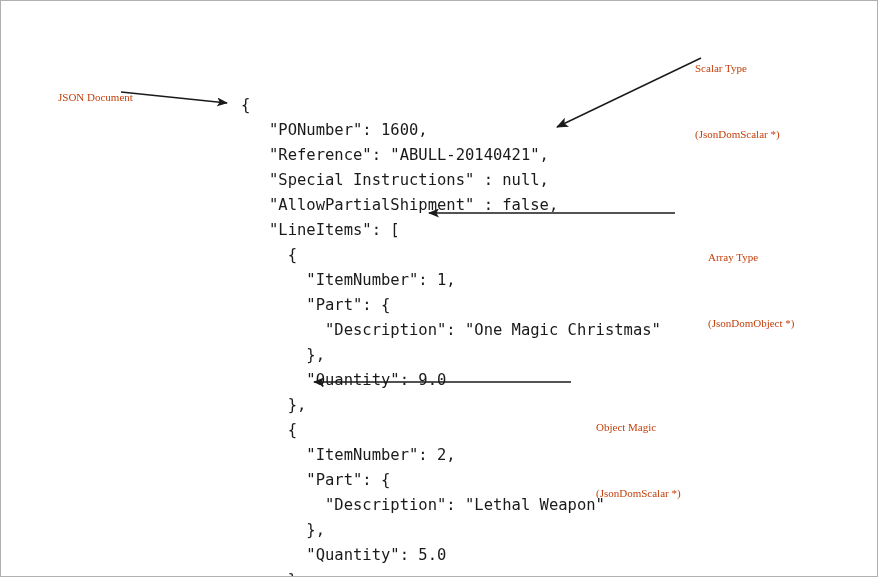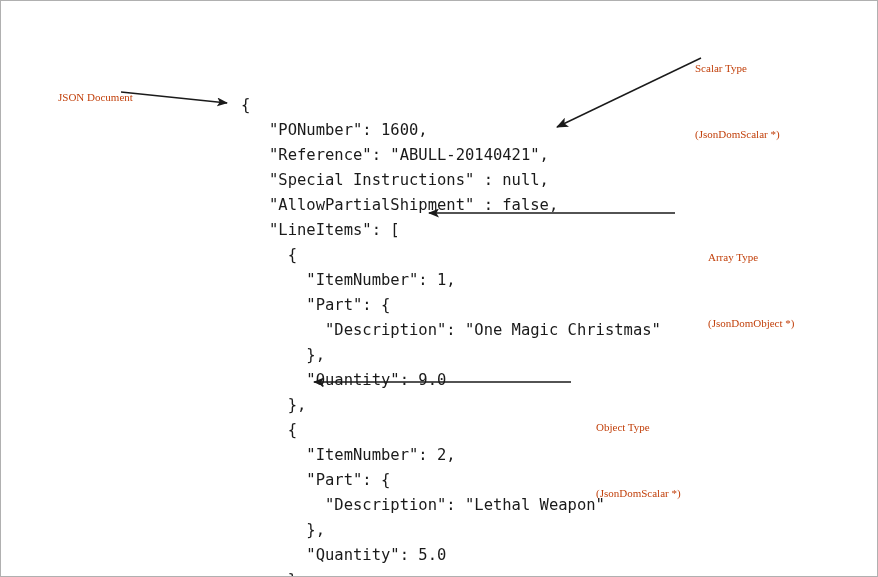--- a/index.html
+++ b/index.html
@@ -66,21 +66,21 @@
     <div>Scalar Type</div>
     <div>(JsonDomScalar *)</div>
   </div>
 
   <div class="annot" style="left:686px; top:201px;margin-left:21px;">
     <div>Array Type</div>
     <div>(JsonDomObject *)</div>
   </div>
 
   <div class="annot" style="left:595px; top:371px;">
-    <div>Object Type</div>
+    <div>Object Magic</div>
     <div>(JsonDomScalar *)</div>
   </div>
 
   <div class="json-body" id="json-body"><div class="json-line" style="left: 240px; top: 92px;">{</div><div class="json-line" style="left: 240px; top: 117px;">   "PONumber": 1600,</div><div class="json-line" style="left: 240px; top: 142px;">   "Reference": "ABULL-20140421",</div><div class="json-line" style="left: 240px; top: 167px;">   "Special Instructions" : null,</div><div class="json-line" style="left: 240px; top: 192px;">   "AllowPartialShipment" : false,</div><div class="json-line" style="left: 240px; top: 217px;">   "LineItems": [</div><div class="json-line" style="left: 240px; top: 242px;">     {</div><div class="json-line" style="left: 240px; top: 267px;">       "ItemNumber": 1,</div><div class="json-line" style="left: 240px; top: 292px;">       "Part": {</div><div class="json-line" style="left: 240px; top: 317px;">         "Description": "One Magic Christmas"</div><div class="json-line" style="left: 240px; top: 342px;">       },</div><div class="json-line" style="left: 240px; top: 367px;">       "Quantity": 9.0</div><div class="json-line" style="left: 240px; top: 392px;">     },</div><div class="json-line" style="left: 240px; top: 417px;">     {</div><div class="json-line" style="left: 240px; top: 442px;">       "ItemNumber": 2,</div><div class="json-line" style="left: 240px; top: 467px;">       "Part": {</div><div class="json-line" style="left: 240px; top: 492px;">         "Description": "Lethal Weapon"</div><div class="json-line" style="left: 240px; top: 517px;">       },</div><div class="json-line" style="left: 240px; top: 542px;">       "Quantity": 5.0</div><div class="json-line" style="left: 240px; top: 567px;">     }</div></div>
 
   <svg class="arrows" viewBox="0 0 878 577">
     <defs>
       <marker id="arrowhead-right" markerWidth="11" markerHeight="9" refX="10" refY="4.5" orient="auto" markerUnits="userSpaceOnUse">
         <path d="M0,0 L11,4.5 L0,9 L2.6,4.5 Z" fill="#1a1a1a"></path>
       </marker>

